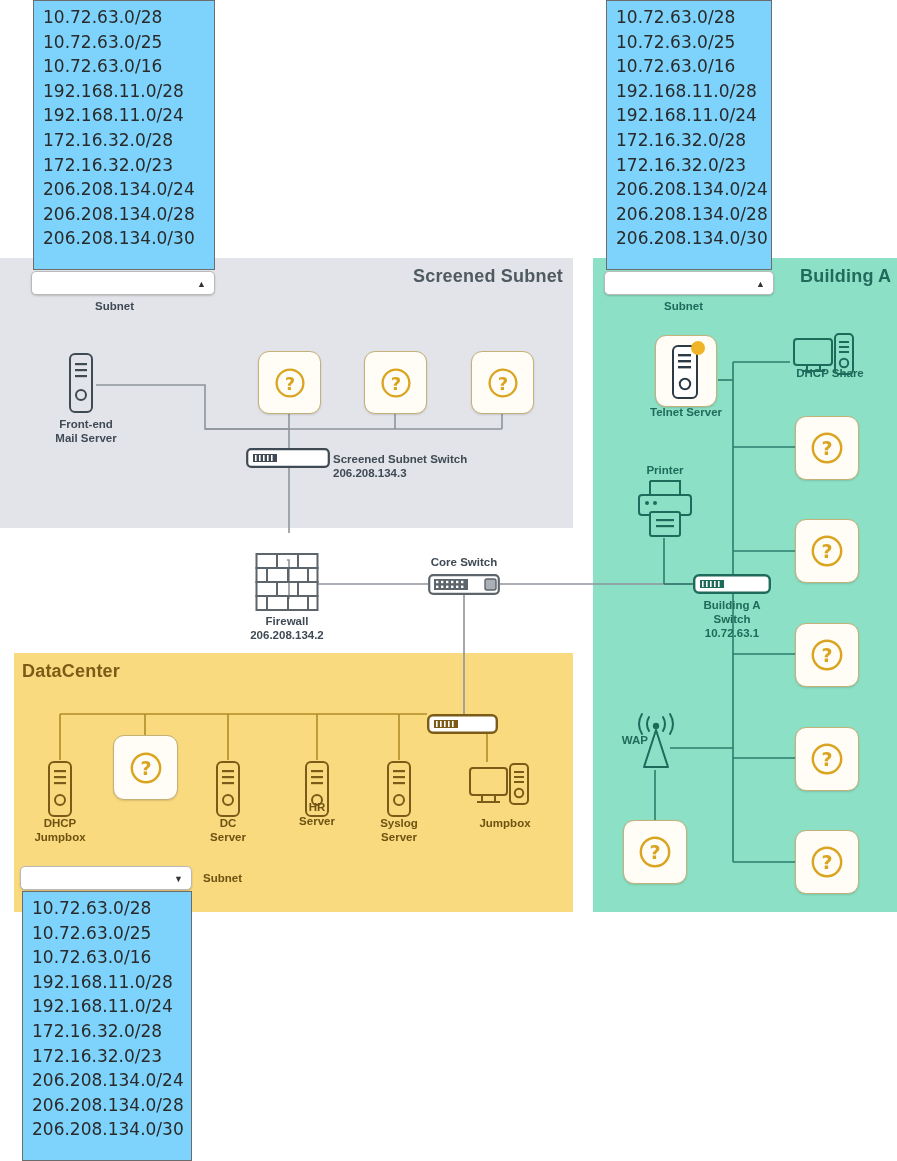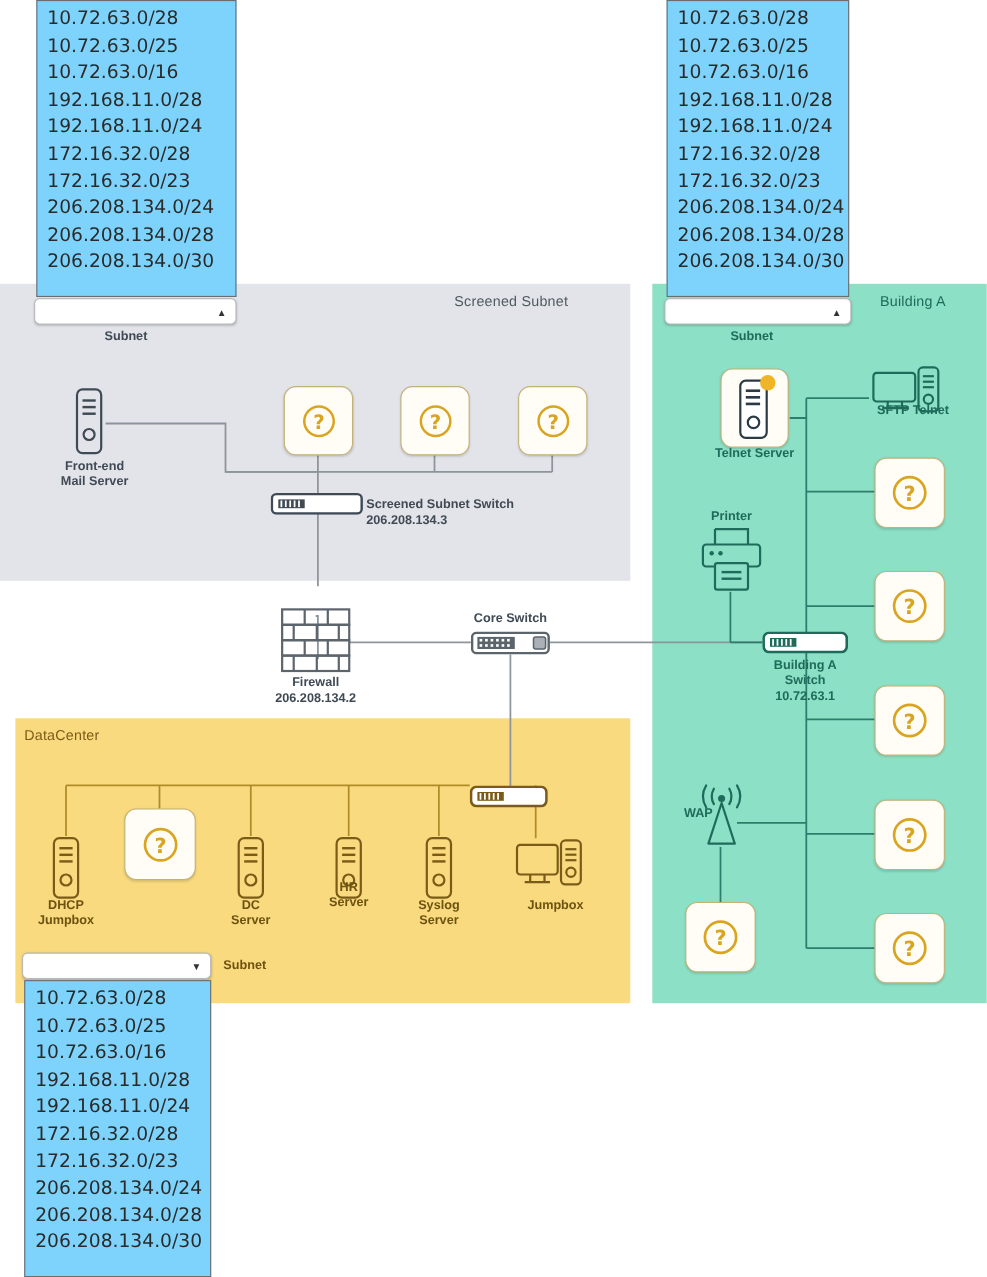--- a/index.html
+++ b/index.html
@@ -9,21 +9,21 @@
     -webkit-font-smoothing:antialiased;
   }
   .stage{position:absolute;left:0;top:0;width:897px;height:1161px;}
 
   
   .zone{position:absolute;box-sizing:border-box;}
   .zone-screened{left:0;top:258px;width:573px;height:270px;background:#e3e4e9;}
   .zone-datacenter{left:14px;top:653px;width:559px;height:259px;background:#fada7e;}
   .zone-building{left:593px;top:258px;width:304px;height:654px;background:#8ce0c5;}
 
-  .zone-title{position:absolute;font-size:13px;font-weight:normal;letter-spacing:.2px;}
+  .zone-title{position:absolute;font-size:18px;font-weight:bold;letter-spacing:.2px;}
   .t-screened{left:413px;top:266px;color:#4f5a62;}
   .t-datacenter{left:22px;top:661px;color:#7a5c18;}
   .t-building{left:800px;top:266px;color:#226b5c;}
 
   
   .wires{position:absolute;left:0;top:0;width:897px;height:1161px;pointer-events:none;}
 
   
   .node{position:absolute;}
   .nlabel{position:absolute;text-align:center;font-size:11.5px;font-weight:bold;line-height:14px;white-space:pre-line;}
@@ -319,21 +319,21 @@
         <rect x="43" y="2" width="18" height="40" rx="4"></rect>
       </g>
       <g fill="#1f6b5b">
         <rect x="47" y="9" width="10" height="2"></rect>
         <rect x="47" y="14" width="10" height="2"></rect>
         <rect x="47" y="19" width="10" height="2"></rect>
       </g>
       <circle cx="52" cy="31" r="4.2" fill="none" stroke="#1f6b5b" stroke-width="2"></circle>
     </svg>
   </div>
-  <div class="nlabel lab-green" style="left:780px;top:366px;width:100px;">SFTP Telnet</div>
+  <div class="nlabel lab-green" style="left:780px;top:366px;width:100px;">DHCP Share</div>
 
   <div class="nlabel lab-green" style="left:620px;top:463px;width:90px;">Printer</div>
   <div class="node" style="left:636px;top:479px;">
     <svg width="58" height="60" viewBox="0 0 58 60">
       <g fill="none" stroke="#1f6b5b" stroke-width="2">
         <path d="M14 2 H44 V16"></path>
         <path d="M14 2 V16"></path>
         <rect x="3" y="16" width="52" height="20" rx="3"></rect>
         <rect x="14" y="33" width="30" height="24" rx="2" fill="#8ce0c5"></rect>
       </g>

